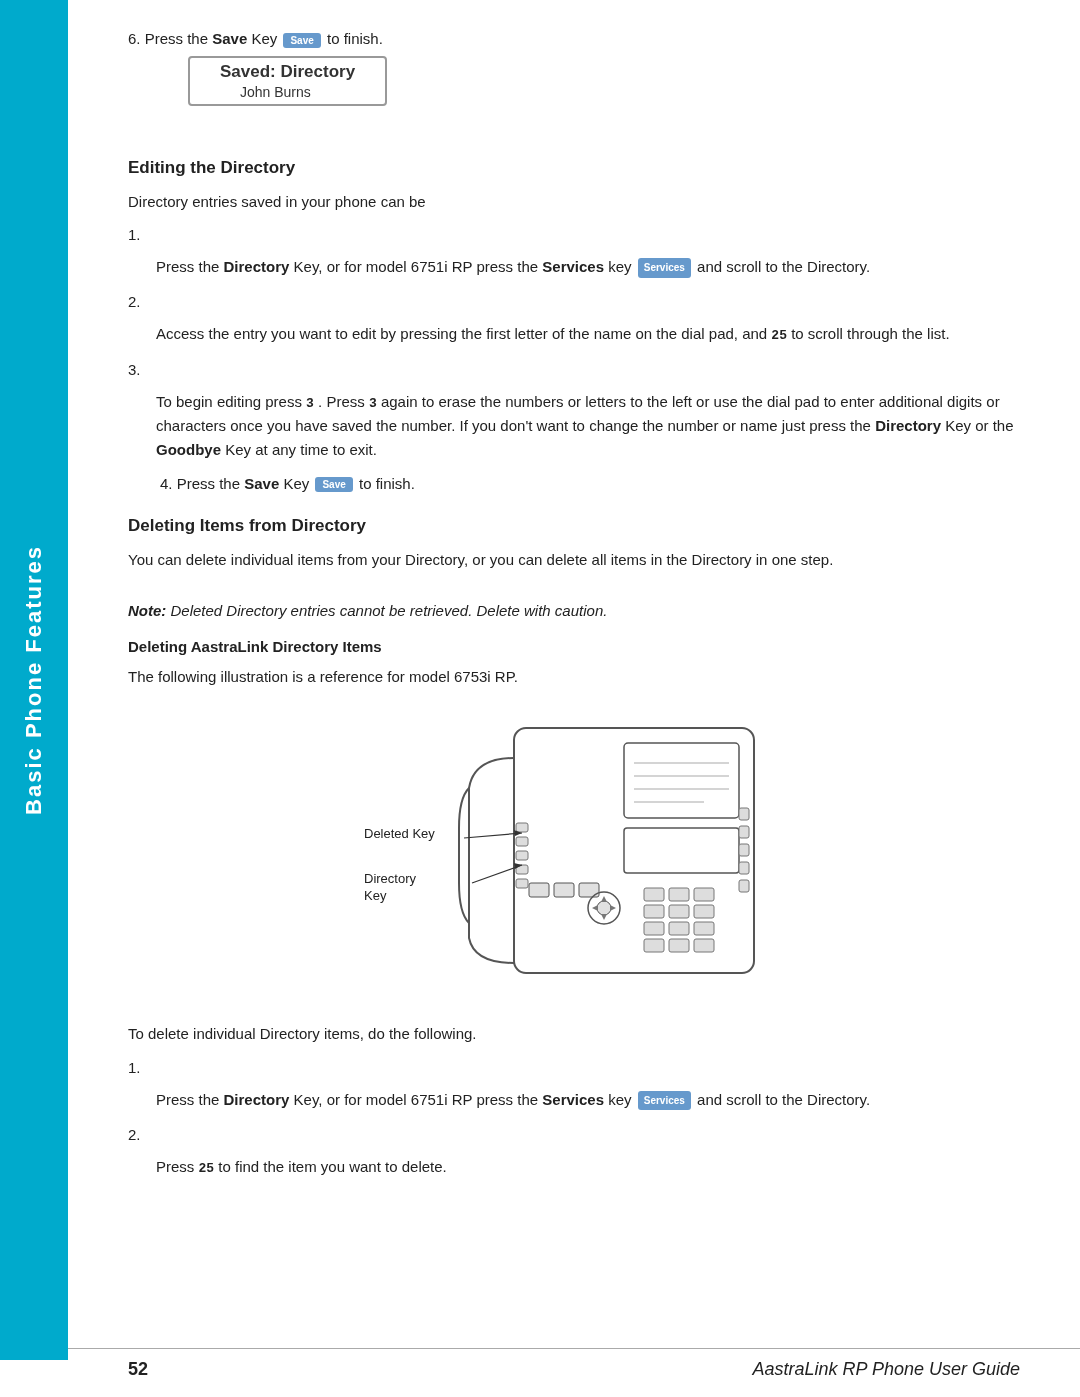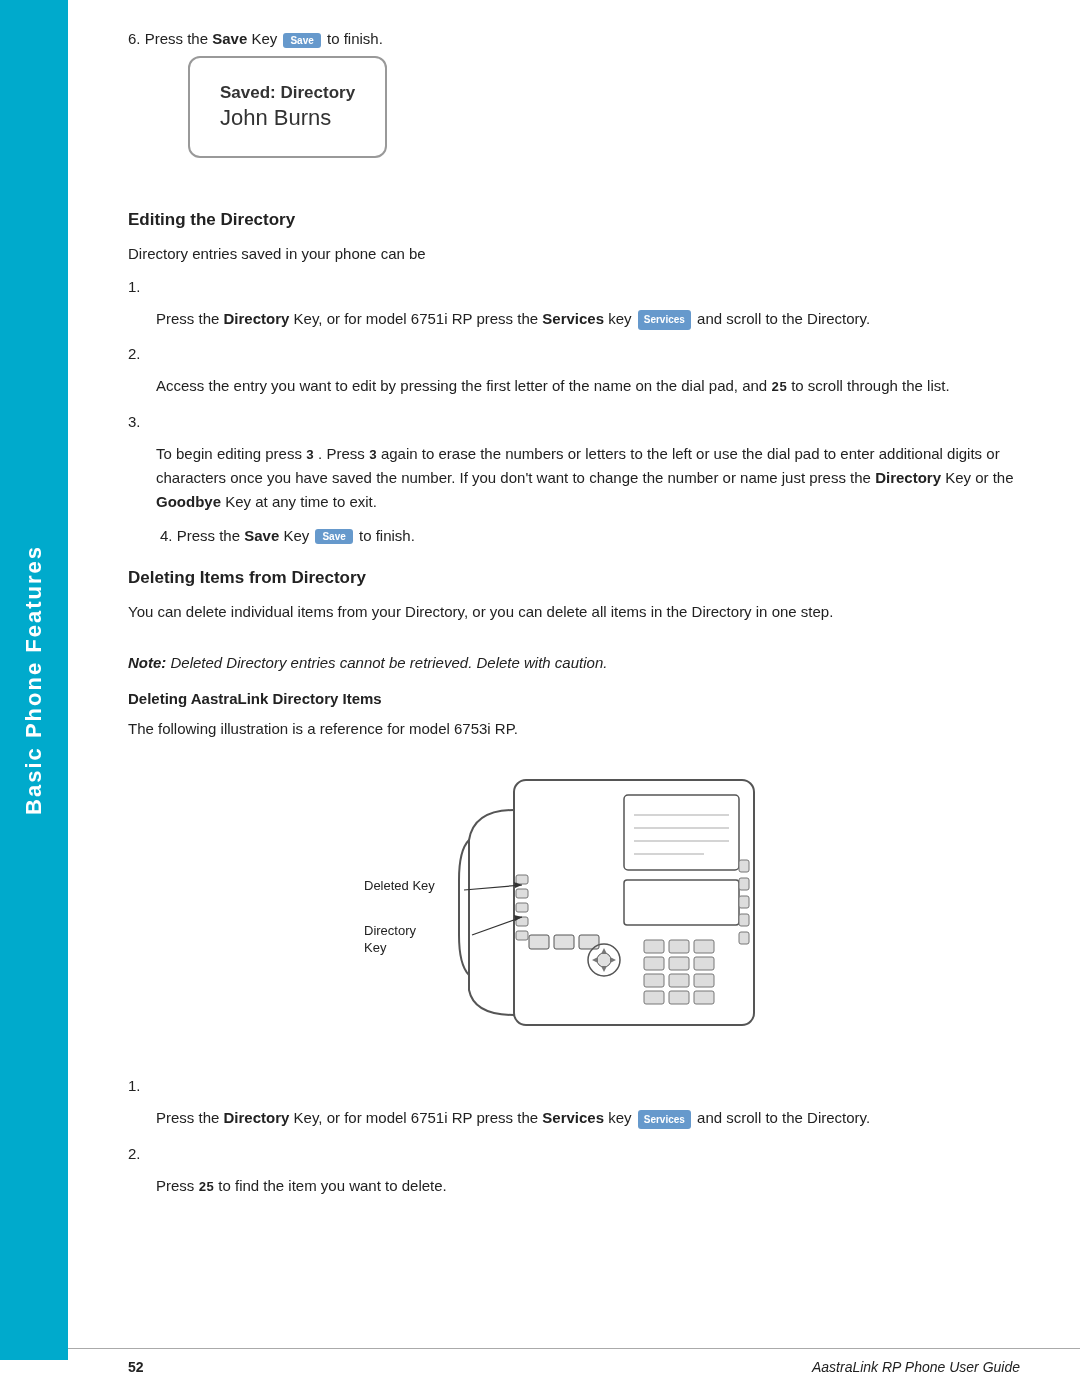--- a/index.html
+++ b/index.html
@@ -45,38 +45,39 @@
 
     
     .step-intro {
       margin-bottom: 8px;
       font-size: 15px;
     }
 
     
     .saved-box {
       border: 2px solid #999;
-      border-radius: 12px;
-      padding: 25px 30px;
+      border-radius: 4px;
+      padding: 4px 30px;
       display: inline-block;
       background: #fff;
       margin-bottom: 28px;
       margin-left: 60px;
     }
 
     .saved-box-line1 {
       font-size: 17px;
       font-weight: bold;
       color: #333;
     }
 
     .saved-box-line2 {
-      font-size: 22px;
+      font-size: 14px;
       color: #333;
       margin-top: 2px;
+      margin-left: 20px;
     }
 
     
     .section-heading {
       font-size: 17px;
       font-weight: bold;
       margin-bottom: 12px;
       margin-top: 24px;
     }
 
@@ -171,29 +172,29 @@
 
     
     .phone-svg {
       width: 100%;
       height: 100%;
     }
 
     
     .footer {
       position: absolute;
-      bottom: 22px;
+      bottom: 5px;
       left: 68px;
       right: 0;
       display: flex;
       justify-content: space-between;
-      padding: 0 60px;
+      padding: 12px 60px;
       border-top: 1px solid #aaa;
       padding-top: 10px;
-      font-size: 14px;
+      font-size: 18px;
     }
 
     .footer-left {
       font-weight: bold;
     }
 
     .footer-right {
       font-style: italic;
     }
   </style>
@@ -331,20 +332,21 @@
       <polygon points="158,157 150,155 151,161" fill="#333"></polygon>
     </svg>
 
     
     <div style="position:absolute; left:0px; top:118px; font-size:13px; color:#222;">Deleted Key</div>
     <div style="position:absolute; left:0px; top:163px; font-size:13px; color:#222; line-height:1.3;">
       <span>Directory<br>Key</span>
     </div>
   </div>
 
+  <p class="para">To delete individual Directory items, do the following.</p>
 
   <ol class="numbered-list">
     <li>
       <span class="num">1.</span>
       <span class="content">
         Press the <strong>Directory</strong> Key, or for model 6751i RP press the <strong>Services</strong> key
         <span class="services-btn">Services</span>
         and scroll to the Directory.
       </span>
     </li>

